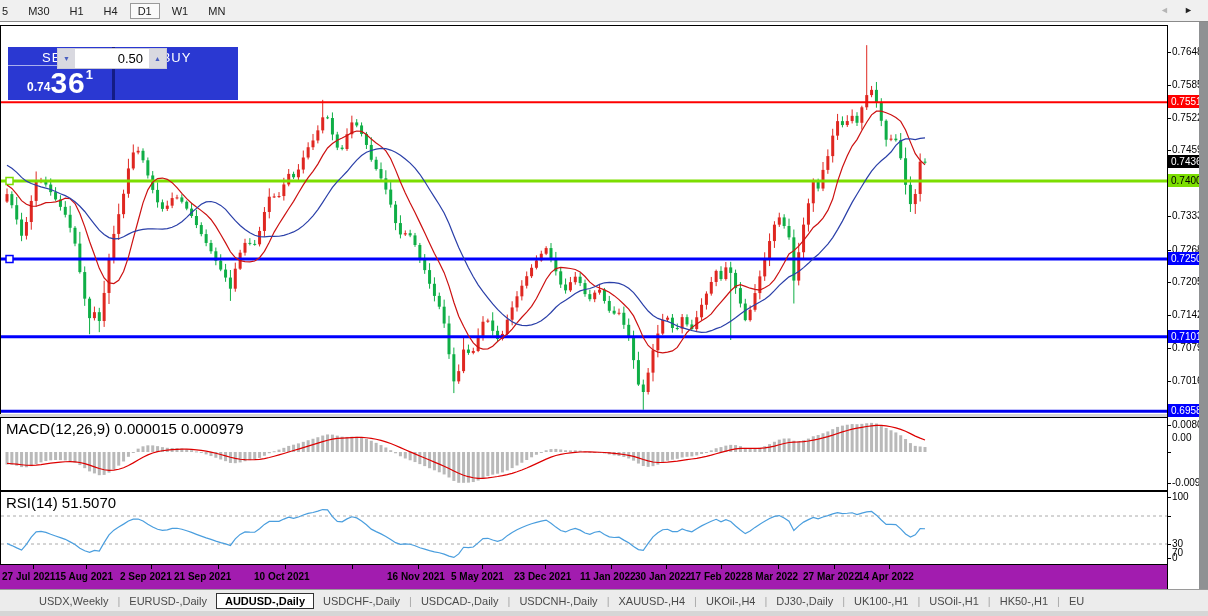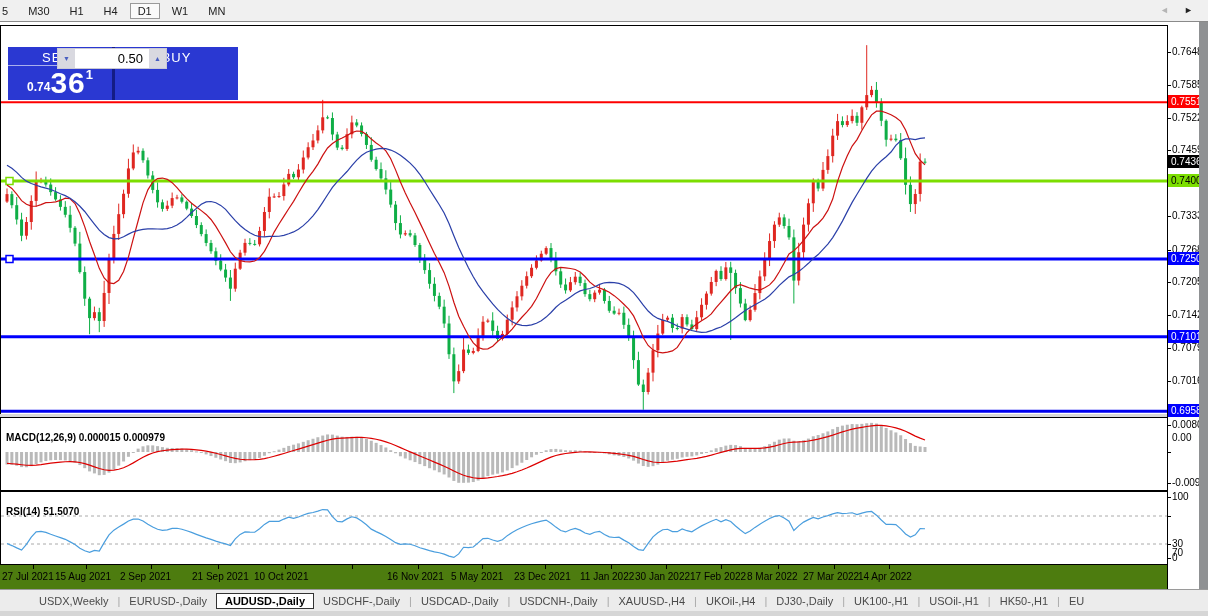--- a/index.html
+++ b/index.html
@@ -12,30 +12,30 @@
   .tfbtn.active{background:#fafafa;border:1px solid #9a9a9a;padding:1px 7px;}
   .tfclip{margin-left:-6px;}
   
   .pane{position:absolute;left:0;background:#fff;border:1px solid #000;box-sizing:border-box;}
   #main-pane{top:25px;width:1168px;height:390px;}
   #macd-pane{top:417px;width:1168px;height:74px;}
   #rsi-pane{top:491px;width:1168px;height:74px;padding-left:15px;}
   .pane svg{position:absolute;left:0;top:0;}
   #chart-header{position:absolute;left:6px;top:3px;font-size:11px;color:#000;white-space:pre;}
   #chart-header .mk{font-size:8px;vertical-align:1px;margin-right:4px;}
-  .ind-label{position:absolute;left:5px;top:14px;font-size:10px;color:#000;font-weight:bold;}
+  .ind-label{position:absolute;left:5px;top:2px;font-size:15px;color:#000;}
   
   #price-axis{position:absolute;left:1168px;top:25px;width:31px;height:564px;background:#fff;font-size:10px;color:#000;}
   .tick{position:absolute;left:4px;white-space:nowrap;}
   .tickdash{position:absolute;left:-1px;width:4px;height:1px;background:#000;}
   .badge{position:absolute;left:0;width:31px;height:13px;line-height:13px;font-size:10px;text-align:left;padding-left:3px;box-sizing:border-box;white-space:nowrap;}
   
   .split{position:absolute;left:0;width:1168px;background:#d8d8d8;}
   
-  #date-axis{position:absolute;left:0;top:565px;width:1168px;height:24px;background:#4d7c0f;font-size:10px;color:#000;}
+  #date-axis{position:absolute;left:0;top:565px;width:1168px;height:24px;background:#a21caf;font-size:10px;color:#000;font-weight:bold;}
   .dlbl{position:absolute;top:6px;white-space:nowrap;}
   .dtick{position:absolute;top:0;width:1px;height:4px;background:#000;}
   
   #axis-border{position:absolute;left:1167px;top:25px;width:1px;height:564px;background:#000;}
   #right-strip{position:absolute;left:1199px;top:22px;width:9px;height:567px;background:#8f9193;}
   
   #tabbar{position:absolute;left:0;top:589px;width:1208px;height:22px;background:#ececec;border-top:1px solid #9a9a9a;
           display:flex;align-items:center;font-size:11px;color:#4a4a4a;overflow:hidden;padding-left:30px;box-sizing:border-box;}
   .tab{padding:2px 9px;white-space:nowrap;cursor:default;}
   .tab.active{background:#fff;border:1px solid #333;color:#000;font-weight:bold;padding:1px 8px;}
@@ -693,21 +693,21 @@
     <div class="ind-label">RSI(14) 51.5070</div>
   </div>
 
   <div id="date-axis">
       <div class="dlbl" style="left: 2px;">27 Jul 2021</div>
       <div class="dtick" style="left: 33px;"></div>
       <div class="dlbl" style="left: 55px;">15 Aug 2021</div>
       <div class="dtick" style="left: 86px;"></div>
       <div class="dlbl" style="left: 120px;">2 Sep 2021</div>
       <div class="dtick" style="left: 151px;"></div>
-      <div class="dlbl" style="left: 192px; text-align: right;">21 Sep 2021</div>
+      <div class="dlbl" style="left: 174px; text-align: right;">21 Sep 2021</div>
       <div class="dtick" style="left: 218px;"></div>
       <div class="dlbl" style="left: 254px;">10 Oct 2021</div>
       <div class="dtick" style="left: 285px;"></div>
       <div class="dlbl" style="left: 321px; margin-top: 48px;">28 Oct 2021</div>
       <div class="dtick" style="left: 352px;"></div>
       <div class="dlbl" style="left: 387px;">16 Nov 2021</div>
       <div class="dtick" style="left: 418px;"></div>
       <div class="dlbl" style="left: 451px;">5 May 2021</div>
       <div class="dtick" style="left: 482px;"></div>
       <div class="dlbl" style="left: 514px;">23 Dec 2021</div>

